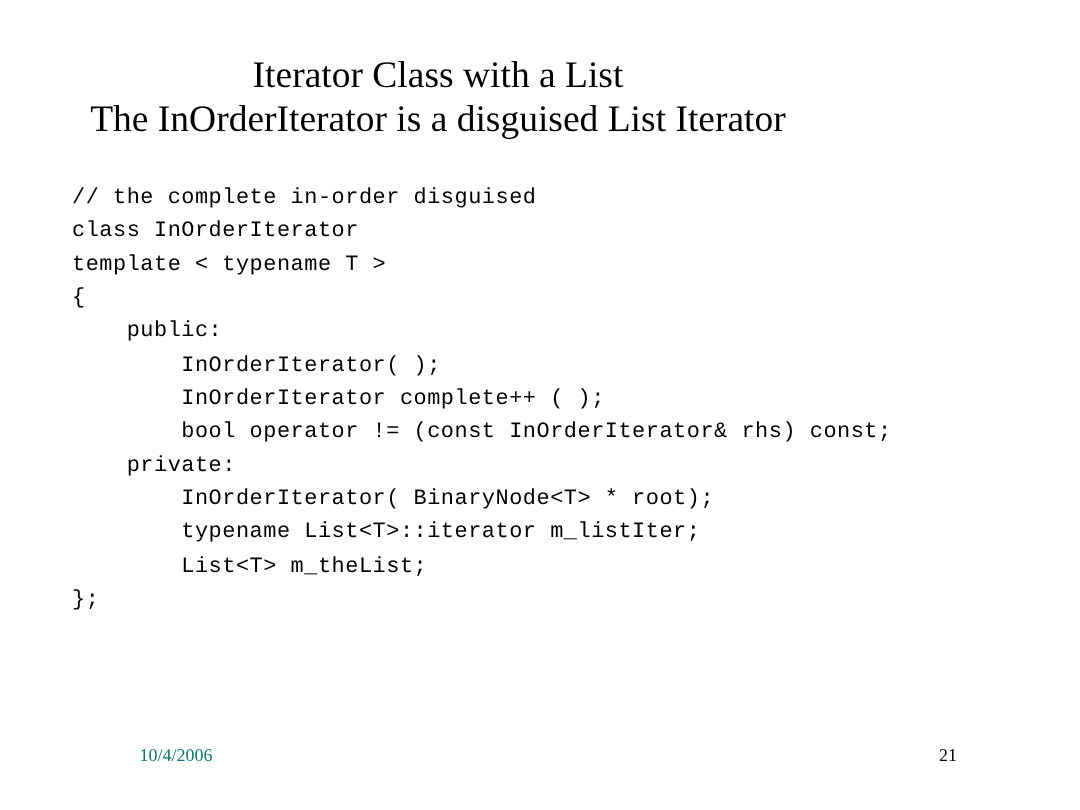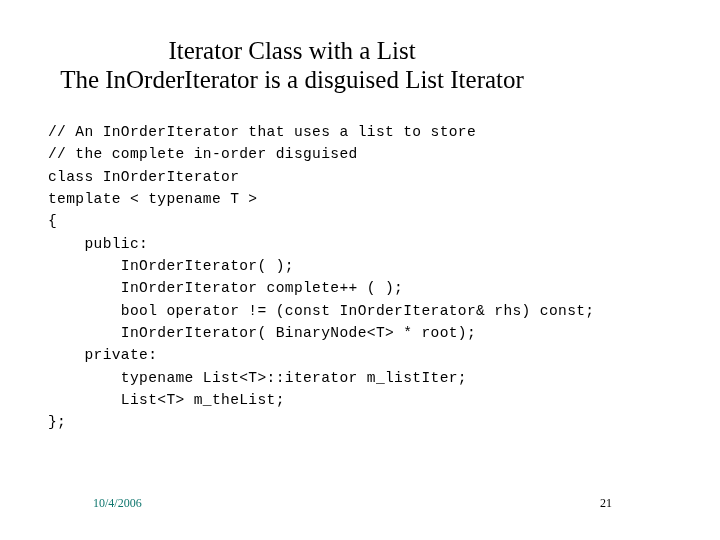--- a/index.html
+++ b/index.html
@@ -61,50 +61,49 @@
     line-height: 14px;
     color: #0f766e;
     white-space: pre;
     margin-left: 36px;
   }
   .footer-page {
     position: absolute;
     left: 600px;
     top: 496px;
     width: 64px;
-    text-align: left;
+    text-align: center;
     font-family: "Liberation Serif", serif;
     font-size: 12px;
     line-height: 14px;
     color: #000000;
     white-space: pre;
   }
 </style>
 </head>
 <body>
 
 <div class="slide">
 
   <div class="title-block">
     <div class="title-line">Iterator Class with a List</div>
     <div class="title-line">The InOrderIterator is a disguised List Iterator</div>
   </div>
 
   <div class="code-block">
-    <div class="code-line">// An InOrderIterator that uses a list to store</div>
     <div class="code-line">// the complete in-order disguised</div>
     <div class="code-line">class InOrderIterator</div>
     <div class="code-line">template &lt; typename T &gt;</div>
     <div class="code-line">{</div>
     <div class="code-line">    public:</div>
     <div class="code-line">        InOrderIterator( );</div>
     <div class="code-line">        InOrderIterator complete++ ( );</div>
     <div class="code-line">        bool operator != (const InOrderIterator&amp; rhs) const;</div>
+    <div class="code-line">    private:</div>
     <div class="code-line">        InOrderIterator( BinaryNode&lt;T&gt; * root);</div>
-    <div class="code-line">    private:</div>
     <div class="code-line">        typename List&lt;T&gt;::iterator m_listIter;</div>
     <div class="code-line">        List&lt;T&gt; m_theList;</div>
     <div class="code-line">};</div>
   </div>
 
   <div class="footer-date">10/4/2006</div>
 
   <div class="footer-page">21</div>
 
 </div>

